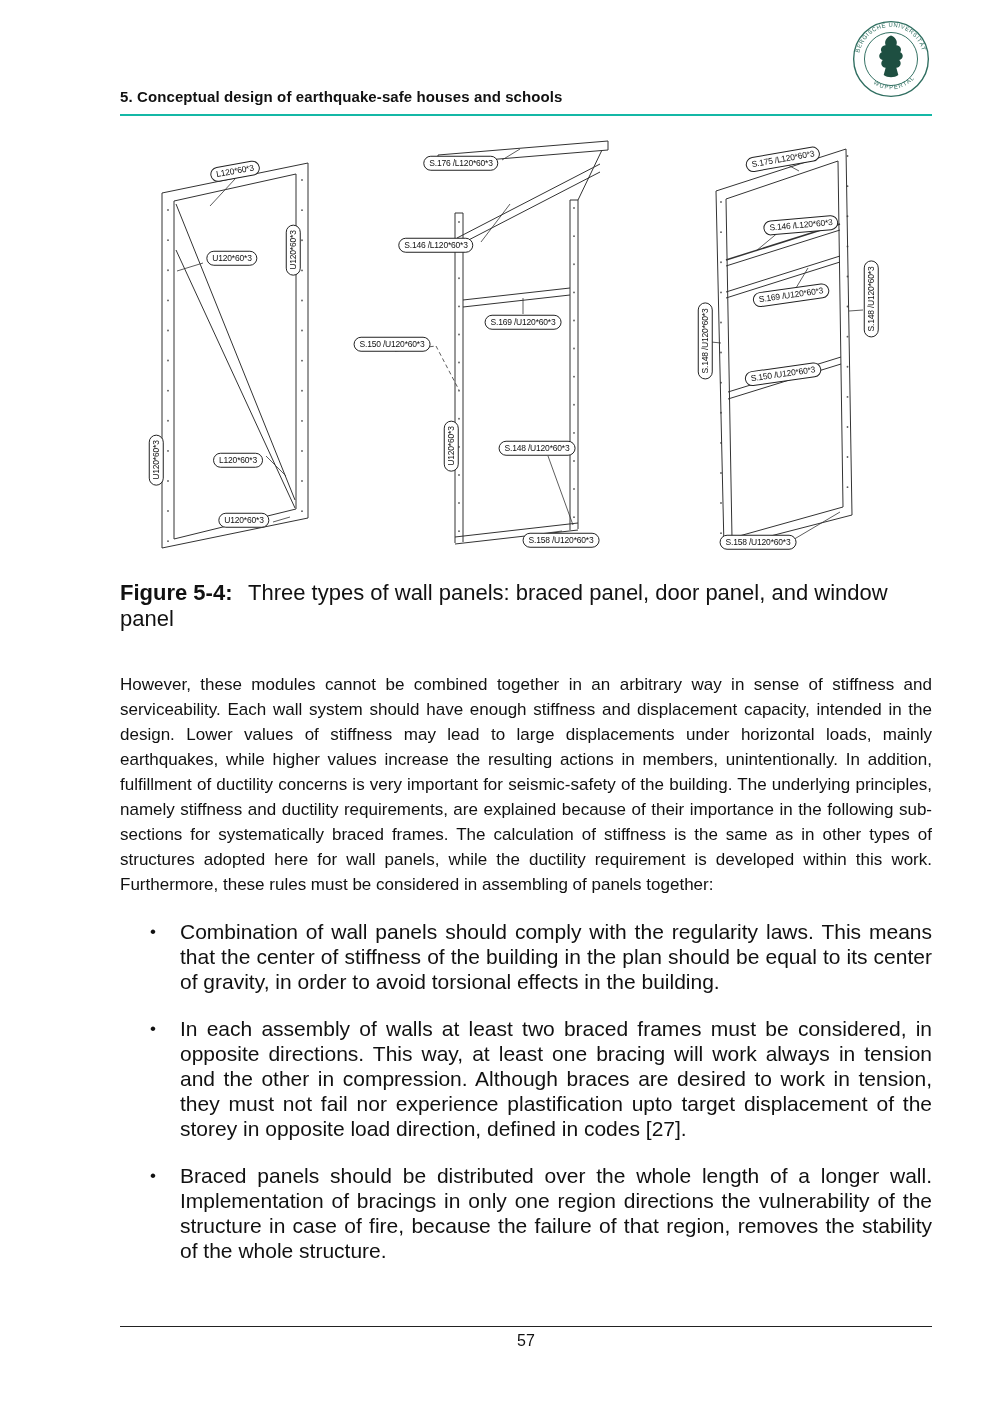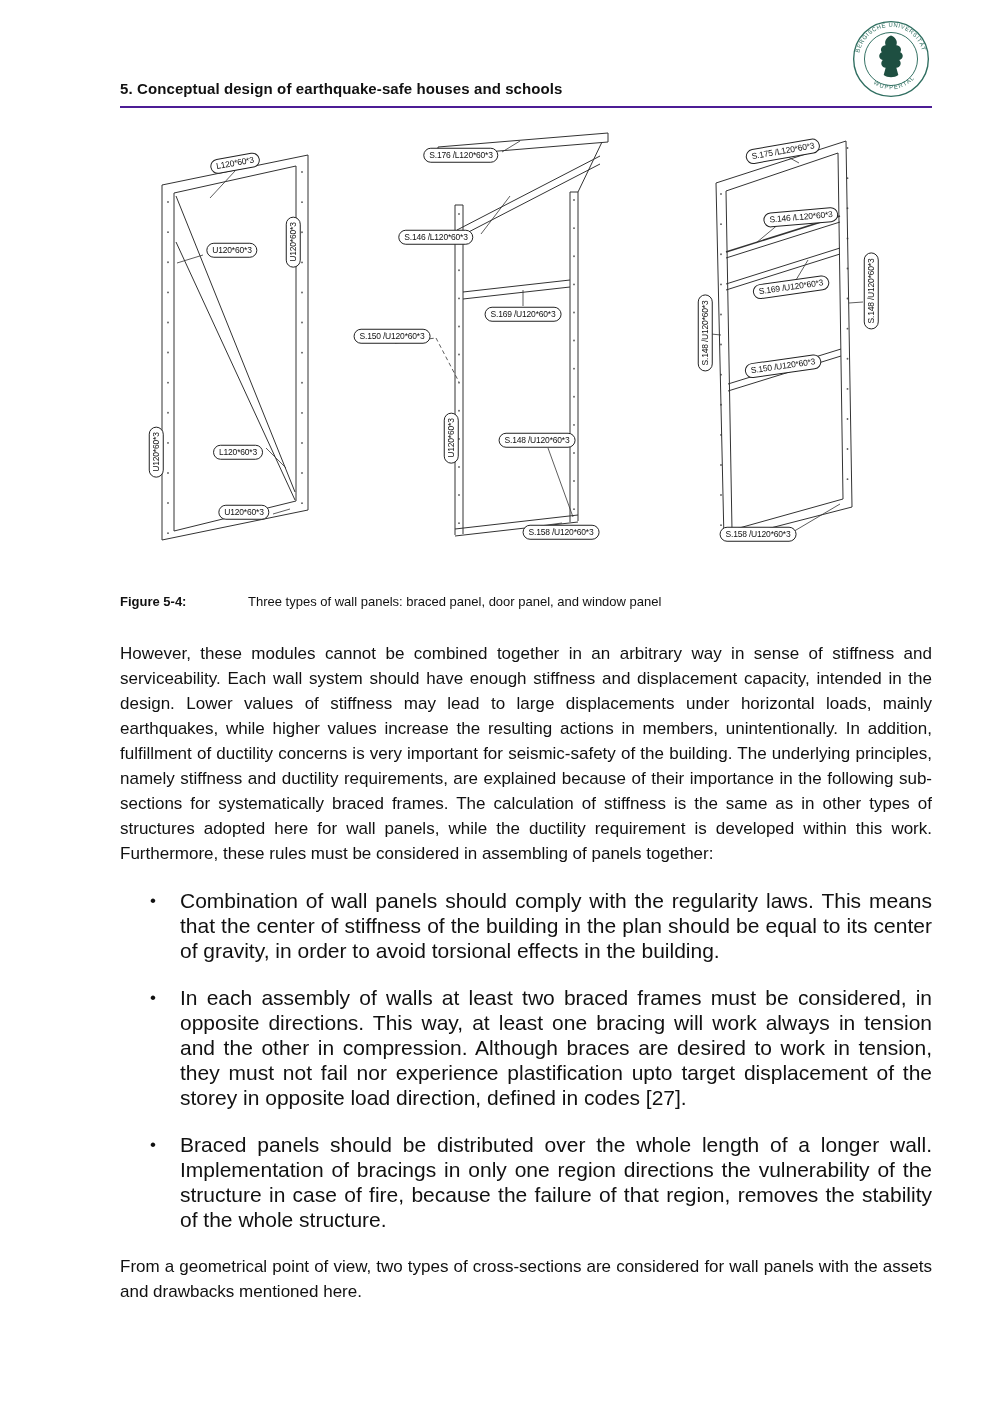--- a/index.html
+++ b/index.html
@@ -12,22 +12,23 @@
     overflow:hidden;
     margin:0 auto;
   }
   .content{
     position:absolute;
     left:120px;top:0;
     width:812px;
     padding-top:80px;
   }
   .header{
-    border-bottom:2px solid #4c1d95;
+    border-bottom:2px solid #14b8a6;
     padding-bottom:8px;
+    margin-top:8px;
   }
   .header-title{
     font-size:15px;
     font-weight:bold;
     letter-spacing:0.1px;
   }
   .logo{
     position:absolute;
     left:852px;top:20px;
     width:78px;height:78px;
@@ -46,30 +47,30 @@
     line-height:1;
     padding:2px 5px 2px;
     border:1px solid #222;
     border-radius:8px;
     background:#fff;
     white-space:nowrap;
     color:#111;
     letter-spacing:-0.2px;
   }
   .caption{
-    margin-top:32px;
-    font-size:13px;
+    margin-top:10px;
+    font-size:22px;
   }
   .caption .cap-label{font-weight:bold;display:inline-block;width:128px;}
   .para{
     font-size:17px;
     line-height:25px;
     text-align:justify;
   }
-  .para-intro{margin-top:32px;}
+  .para-intro{margin-top:40px;}
   .bullets{margin-top:22px;}
   .bullet-row{
     display:flex;
     margin-bottom:22px;
   }
   .bullet-dot{
     width:30px;
     margin-left:30px;
     flex:none;
     font-size:17px;
@@ -228,17 +229,19 @@
       <div class="bullet-row">
         <span class="bullet-dot">•</span>
         <span class="bullet-text">In each assembly of walls at least two braced frames must be considered, in opposite directions. This way, at least one bracing will work always in tension and the other in compression. Although braces are desired to work in tension, they must not fail nor experience plastification upto target displacement of the storey in opposite load direction, defined in codes [27].</span>
       </div>
       <div class="bullet-row">
         <span class="bullet-dot">•</span>
         <span class="bullet-text">Braced panels should be distributed over the whole length of a longer wall. Implementation of bracings in only one region directions the vulnerability of the structure in case of fire, because the failure of that region, removes the stability of the whole structure.</span>
       </div>
     </div>
 
-    <p class="para para-outro">From a geometrical point of view, two types of cross-sections are considered for wall panels with the assets and drawbacks mentioned here.</p>
   </div>
 
+  <div class="footer">
+    <span>57</span>
+  </div>
 
 </div>
 
 </body></html>

